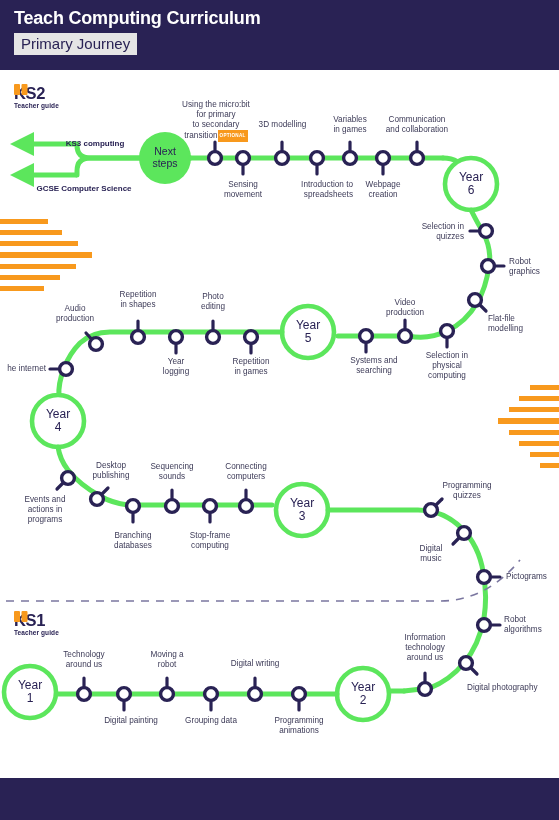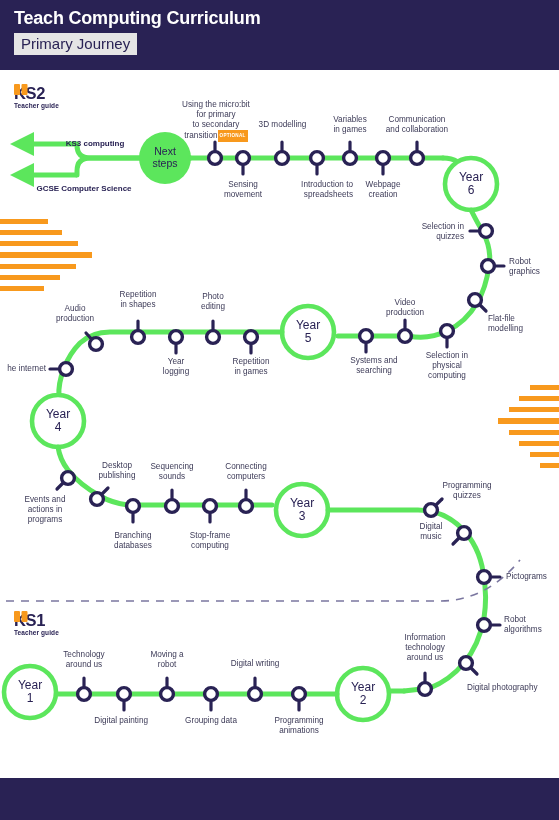--- a/index.html
+++ b/index.html
@@ -382,46 +382,46 @@
 logging</div>
   <div class="node-label" style="left:106px;top:290px;width:64px;">Repetition
 in shapes</div>
   <div class="node-label" style="left:42px;top:304px;width:66px;">Audio
 production</div>
   <div class="node-label l" style="left:-12px;top:364px;width:58px;">he internet</div>
 
   <div class="node-label" style="left:10px;top:495px;width:70px;">Events and
 actions in
 programs</div>
-  <div class="node-label" style="left:86px;top:461px;width:62px;">Desktop
+  <div class="node-label" style="left:80px;top:461px;width:62px;">Desktop
 publishing</div>
   <div class="node-label" style="left:101px;top:531px;width:64px;">Branching
 databases</div>
   <div class="node-label" style="left:140px;top:462px;width:64px;">Sequencing
 sounds</div>
   <div class="node-label" style="left:178px;top:531px;width:64px;">Stop-frame
 computing</div>
   <div class="node-label" style="left:214px;top:462px;width:64px;">Connecting
 computers</div>
 
   <div class="node-label" style="left:434px;top:481px;width:66px;">Programming
 quizzes</div>
-  <div class="node-label" style="left:406px;top:522px;width:50px;">Digital
+  <div class="node-label" style="left:406px;top:544px;width:50px;">Digital
 music</div>
   <div class="node-label r" style="left:506px;top:572px;width:54px;">Pictograms</div>
   <div class="node-label r" style="left:504px;top:615px;width:54px;">Robot
 algorithms</div>
   <div class="node-label r" style="left:467px;top:683px;width:114px;">Digital photography</div>
   <div class="node-label" style="left:394px;top:633px;width:62px;">Information
 technology
 around us</div>
 
   <div class="node-label" style="left:52px;top:650px;width:64px;">Technology
 around us</div>
-  <div class="node-label" style="left:76px;top:716px;width:72px;text-align:right;">Digital painting</div>
+  <div class="node-label" style="left:95px;top:716px;width:72px;">Digital painting</div>
   <div class="node-label" style="left:136px;top:650px;width:62px;">Moving a
 robot</div>
   <div class="node-label" style="left:177px;top:716px;width:68px;">Grouping data</div>
   <div class="node-label" style="left:219px;top:659px;width:72px;">Digital writing</div>
   <div class="node-label" style="left:264px;top:716px;width:70px;">Programming
 animations</div>
 
   <div class="footer">
     
     

